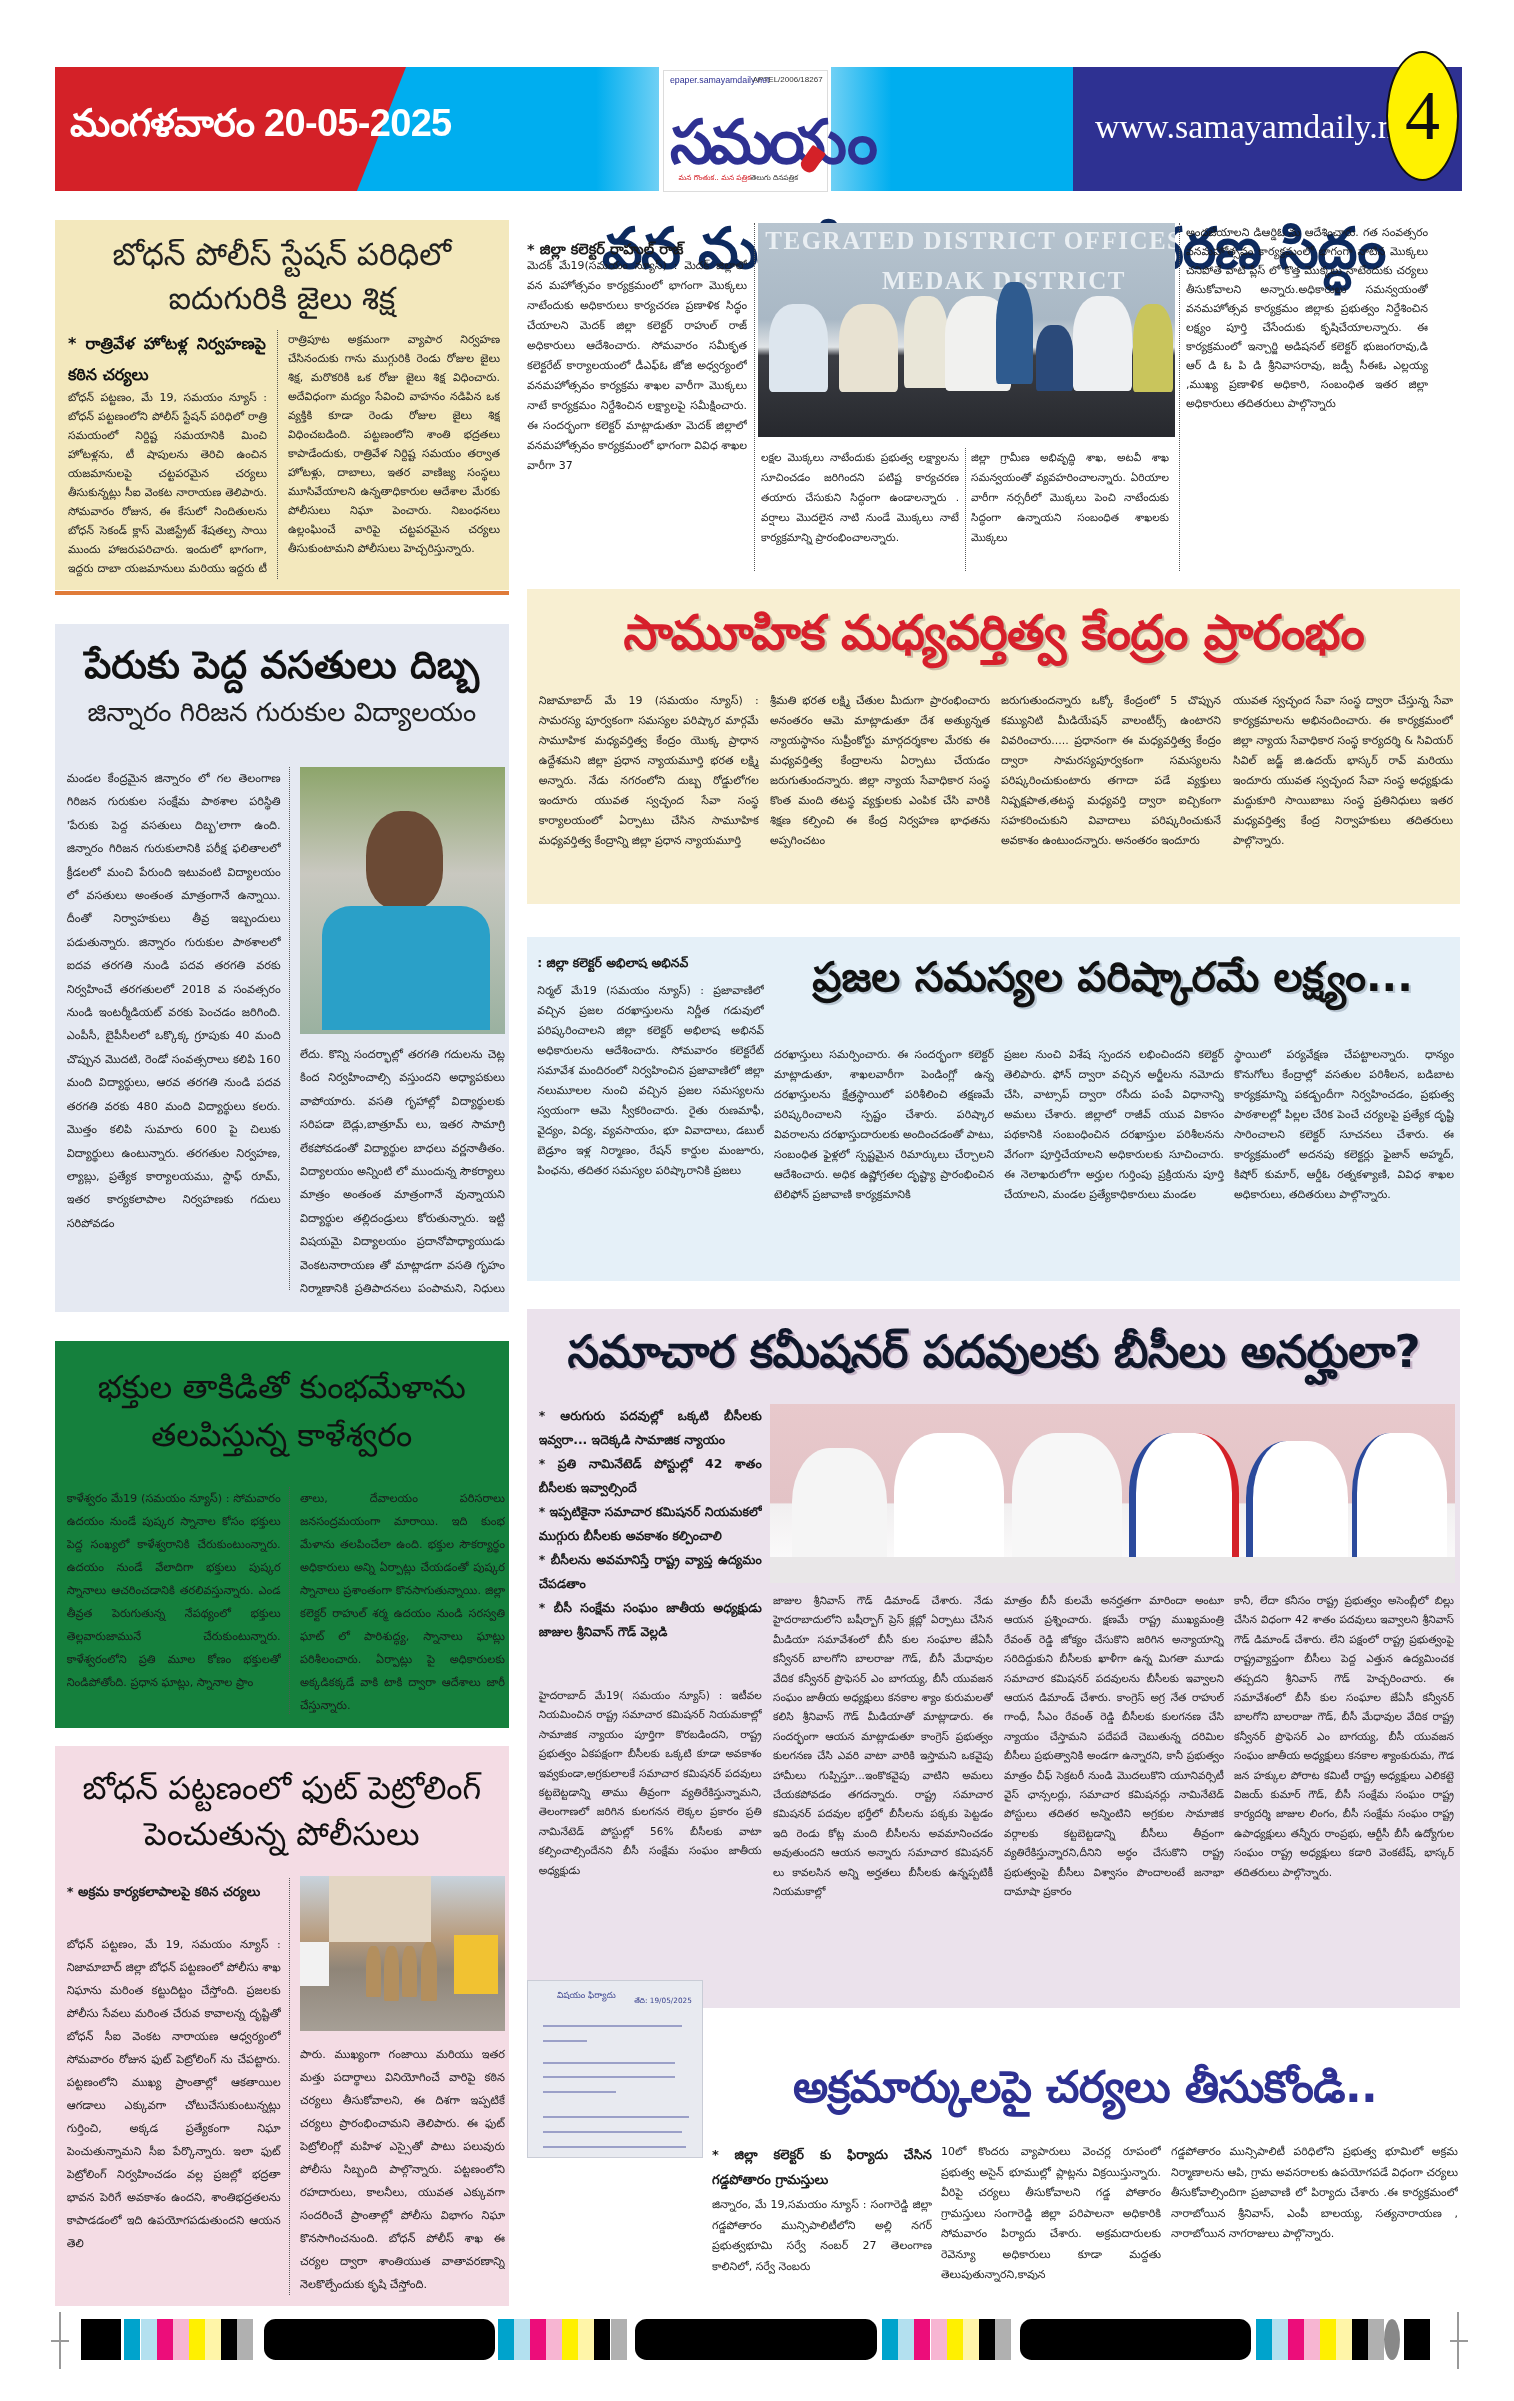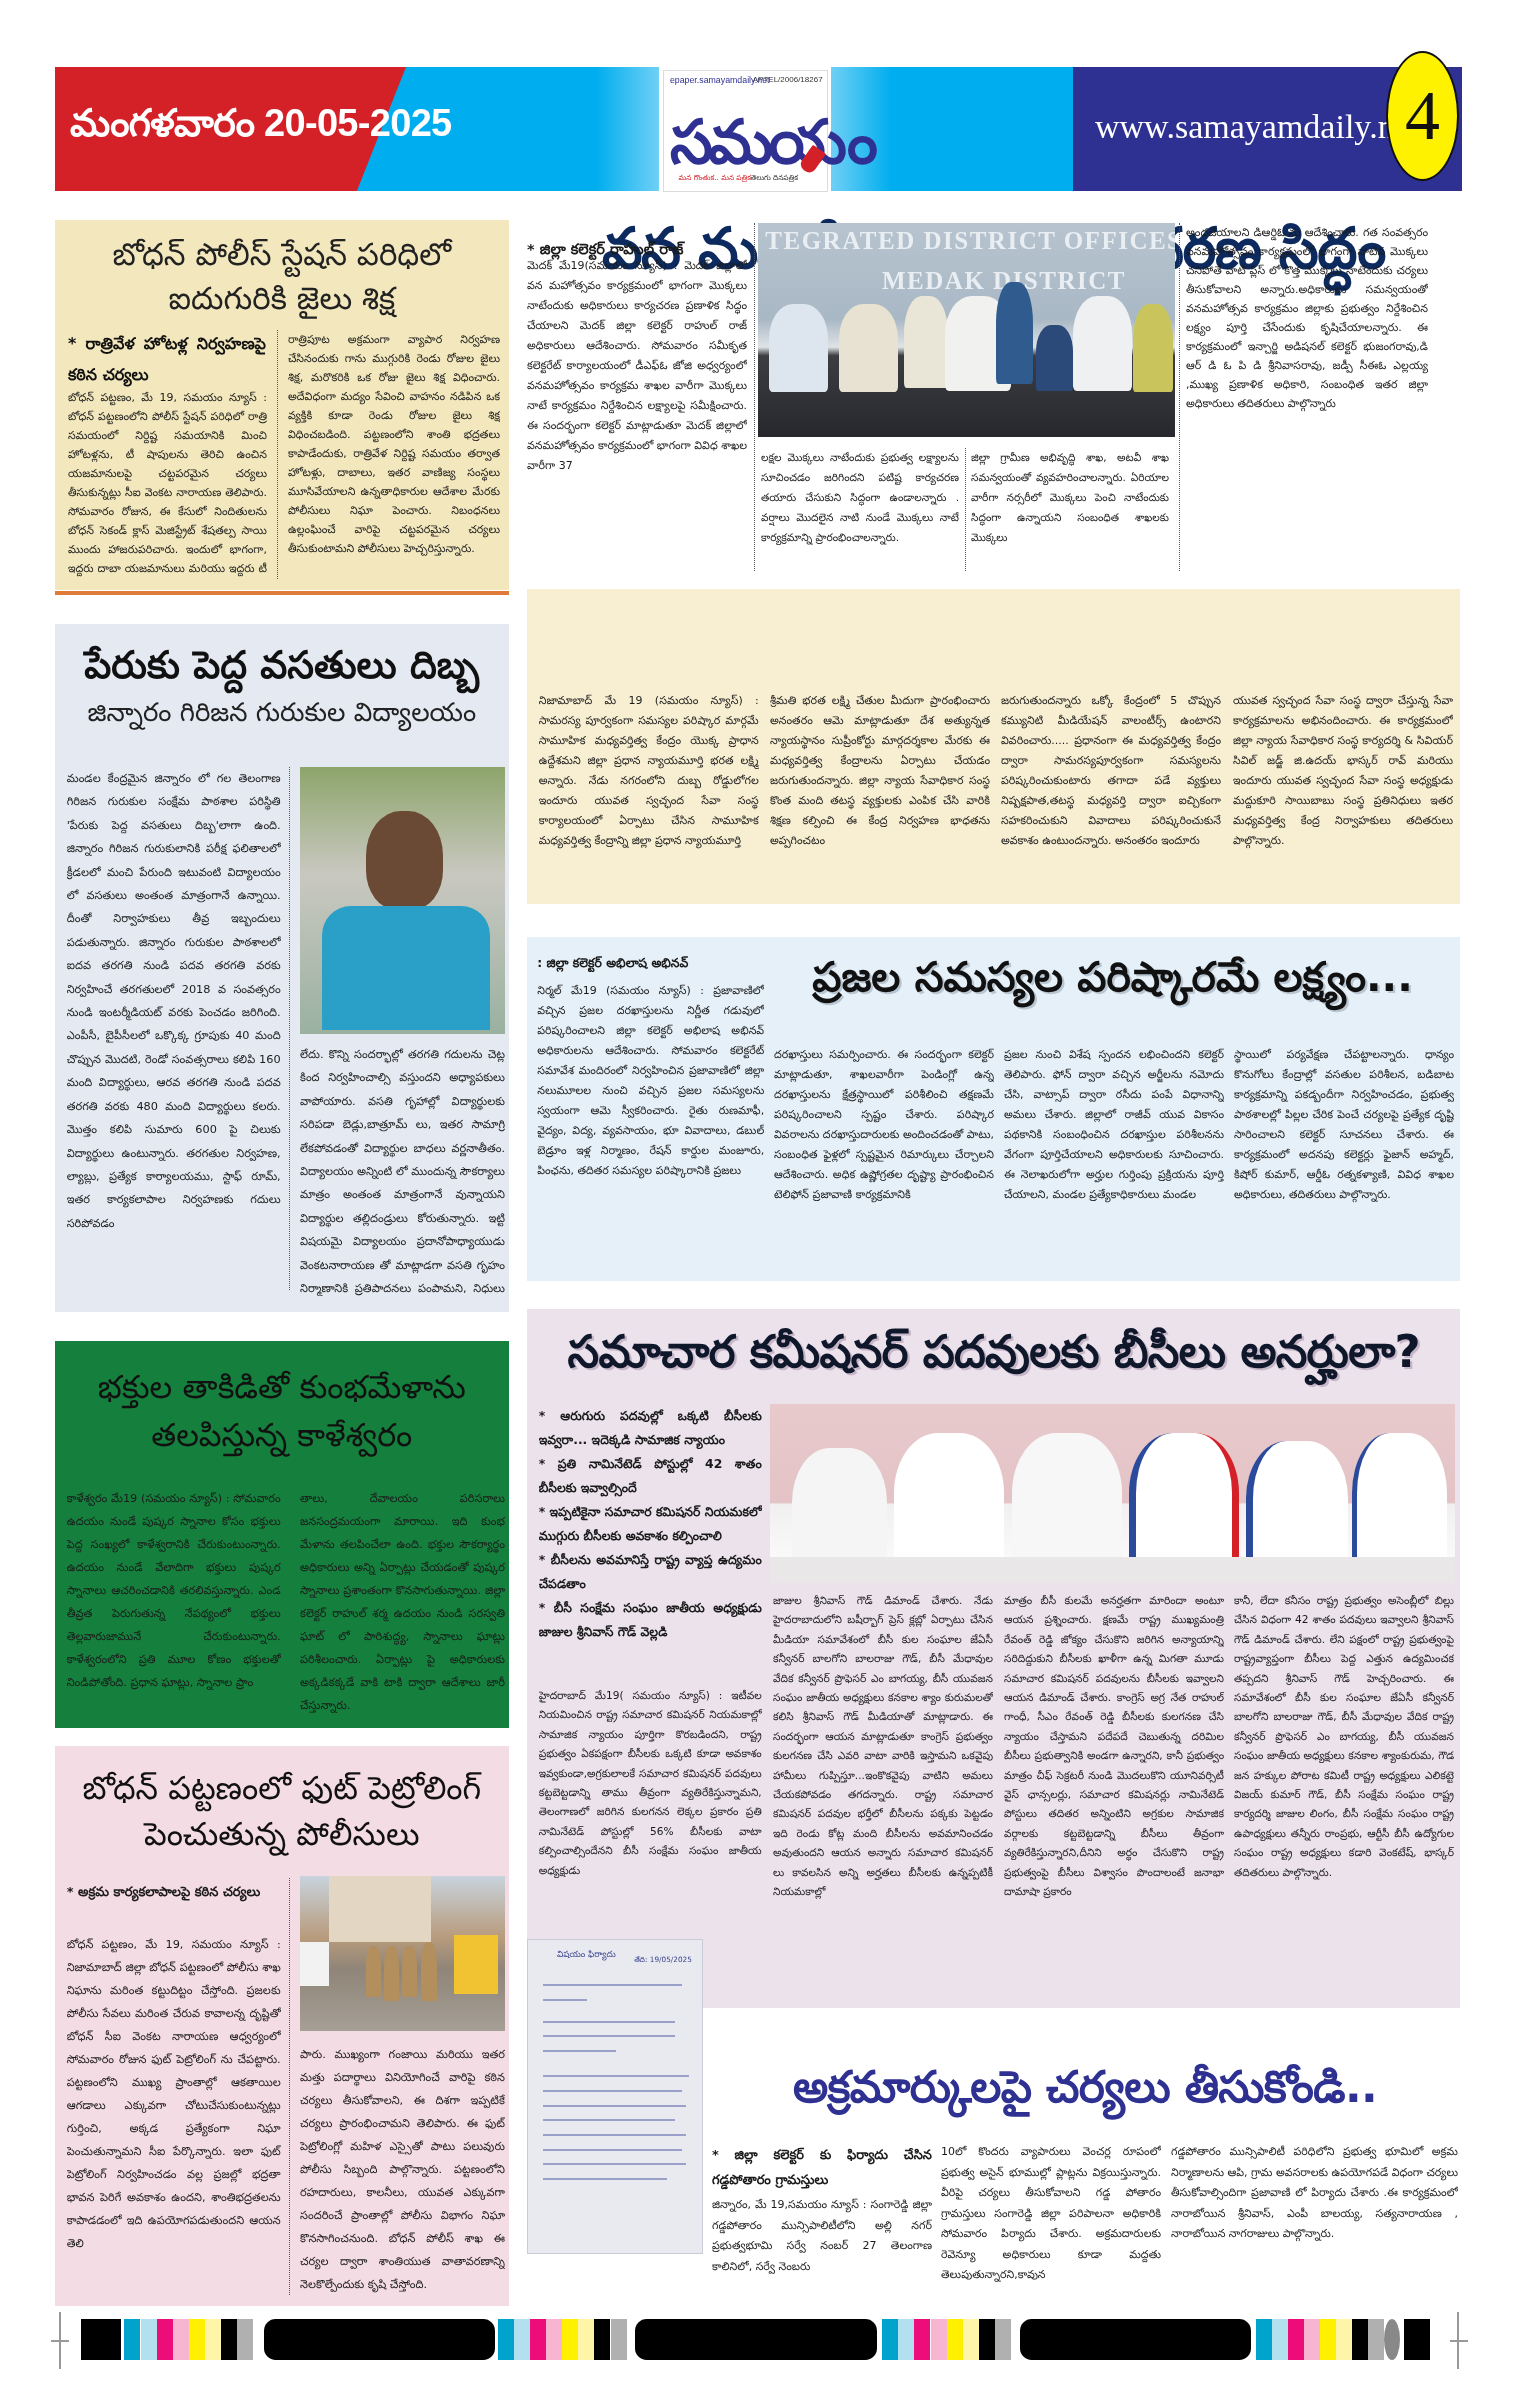--- a/index.html
+++ b/index.html
@@ -117,20 +117,21 @@
   <div class="col sm" style="left:11.7px; top:143px; width:214px; height:527px; font-size:11.3px; line-height:23.4px;">మండల కేంద్రమైన జిన్నారం లో గల తెలంగాణ గిరిజన గురుకుల సంక్షేమ పాఠశాల పరిస్థితి 'పేరుకు పెద్ద వసతులు దిబ్బ'లాగా ఉంది. జిన్నారం గిరిజన గురుకులానికి పరీక్ష ఫలితాలలో క్రీడలలో మంచి పేరుంది ఇటువంటి విద్యాలయం లో వసతులు అంతంత మాత్రంగానే ఉన్నాయి. దీంతో నిర్వాహకులు తీవ్ర ఇబ్బందులు పడుతున్నారు. జిన్నారం గురుకుల పాఠశాలలో ఐదవ తరగతి నుండి పదవ తరగతి వరకు నిర్వహించే తరగతులలో 2018 వ సంవత్సరం నుండి ఇంటర్మీడియట్ వరకు పెంచడం జరిగింది. ఎంపీసీ, బైపీసీలలో ఒక్కొక్క గ్రూపుకు 40 మంది చొప్పున మొదటి, రెండో సంవత్సరాలు కలిపి 160 మంది విద్యార్థులు, ఆరవ తరగతి నుండి పదవ తరగతి వరకు 480 మంది విద్యార్థులు కలరు. మొత్తం కలిపి సుమారు 600 పై చిలుకు విద్యార్థులు ఉంటున్నారు. తరగతుల నిర్వహణ, ల్యాబ్లు, ప్రత్యేక కార్యాలయము, స్టాఫ్ రూమ్, ఇతర కార్యకలాపాల నిర్వహణకు గదులు సరిపోవడం</div>
   <div class="vsep" style="left:234px; top:143px; height:523px;"></div>
   <div class="photo photo-man" style="left:245px; top:143px; width:205px; height:267px;">
     <div class="man-head" style="left:66px; top:44px;"></div>
     <div class="man-body" style="left:22px; top:139px; width:168px;"></div>
   </div>
   <div class="col sm" style="left:245px; top:419px; width:205px; height:253px; font-size:11.3px; line-height:23.4px;">లేదు. కొన్ని సందర్భాల్లో తరగతి గదులను చెట్ల కింద నిర్వహించాల్సి వస్తుందని అధ్యాపకులు వాపోయారు. వసతి గృహాల్లో విద్యార్థులకు సరిపడా బెడ్లు,బాత్రూమ్ లు, ఇతర సామాగ్రి లేకపోవడంతో విద్యార్థుల బాధలు వర్ణనాతీతం. విద్యాలయం అన్నింటి లో ముందున్న సౌకర్యాలు మాత్రం అంతంత మాత్రంగానే వున్నాయని విద్యార్థుల తల్లిదండ్రులు కోరుతున్నారు. ఇట్టి విషయమై విద్యాలయం ప్రదానోపాధ్యాయుడు వెంకటనారాయణ తో మాట్లాడగా వసతి గృహం నిర్మాణానికి ప్రతిపాదనలు పంపామని, నిధులు రాగానే పనులు ప్రారంభిస్తామని తెలిపారు.</div>
 </div>
 
 <div class="box cream2" style="left:527px; top:589px; width:933px; height:315px;">
+  <div class="hl" style="left:7.3px; top:14.6px; width:919px; font:bold 48px 'DejaVu Sans',sans-serif; color:#d71f2b; letter-spacing:-0.7px; text-shadow:2.2px 2.2px 0 #c9c0a8;">సామూహిక మధ్యవర్తిత్వ కేంద్రం ప్రారంభం</div>
   <div class="col sm" style="left:11.7px; top:102px; width:220px; height:205px; font-size:11px; line-height:20px;">నిజామాబాద్ మే 19 (సమయం న్యూస్) : సామరస్య పూర్వకంగా సమస్యల పరిష్కార మార్గమే సామూహిక మధ్యవర్తిత్వ కేంద్రం యొక్క ప్రాధాన ఉద్దేశమని జిల్లా ప్రధాన న్యాయమూర్తి భరత లక్ష్మి అన్నారు. నేడు నగరంలోని దుబ్బ రోడ్డులోగల ఇందూరు యువత స్వచ్ఛంద సేవా సంస్థ కార్యాలయంలో ఏర్పాటు చేసిన సామూహిక మధ్యవర్తిత్వ కేంద్రాన్ని జిల్లా ప్రధాన న్యాయమూర్తి</div>
   <div class="col sm" style="left:243px; top:102px; width:220px; height:205px; font-size:11px; line-height:20px;">శ్రీమతి భరత లక్ష్మి చేతుల మీదుగా ప్రారంభించారు అనంతరం ఆమె మాట్లాడుతూ దేశ అత్యున్నత న్యాయస్థానం సుప్రీంకోర్టు మార్గదర్శకాల మేరకు ఈ మధ్యవర్తిత్వ కేంద్రాలను ఏర్పాటు చేయడం జరుగుతుందన్నారు. జిల్లా న్యాయ సేవాధికార సంస్థ కొంత మంది తటస్థ వ్యక్తులకు ఎంపిక చేసి వారికి శిక్షణ కల్పించి ఈ కేంద్ర నిర్వహణ భాధతను అప్పగించటం</div>
   <div class="col sm" style="left:474px; top:102px; width:220px; height:205px; font-size:11px; line-height:20px;">జరుగుతుందన్నారు ఒక్కో కేంద్రంలో 5 చొప్పున కమ్యునిటి మీడియేషన్ వాలంటీర్స్ ఉంటారని వివరించారు..... ప్రధానంగా ఈ మధ్యవర్తిత్వ కేంద్రం ద్వారా సామరస్యపూర్వకంగా సమస్యలను పరిష్కరించుకుంటారు తగాదా పడే వ్యక్తులు నిష్పక్షపాత,తటస్థ మధ్యవర్తి ద్వారా ఐచ్చికంగా సహకరించుకుని వివాదాలు పరిష్కరించుకునే అవకాశం ఉంటుందన్నారు. అనంతరం ఇందూరు</div>
   <div class="col sm" style="left:706px; top:102px; width:220px; height:205px; font-size:11px; line-height:20px;">యువత స్వచ్ఛంద సేవా సంస్థ ద్వారా చేస్తున్న సేవా కార్యక్రమాలను అభినందించారు. ఈ కార్యక్రమంలో జిల్లా న్యాయ సేవాధికార సంస్థ కార్యదర్శి &amp; సివియర్ సివిల్ జడ్జ్ జి.ఉదయ్ భాస్కర్ రావ్ మరియు ఇందూరు యువత స్వచ్ఛంద సేవా సంస్థ అధ్యక్షుడు మద్దుకూరి సాయిబాబు సంస్థ ప్రతినిధులు ఇతర మధ్యవర్తిత్వ కేంద్ర నిర్వాహకులు తదితరులు పాల్గొన్నారు.</div>
 </div>
 
 <div class="box lightblue" style="left:527px; top:937px; width:933px; height:344px;">
   <div class="col bullet" style="left:10.2px; top:14.6px; width:227px; font-size:12.4px; line-height:22px;">: జిల్లా కలెక్టర్ అభిలాష అభినవ్</div>
   <div class="hl" style="left:245px; top:16px; width:681px; font:bold 41px 'DejaVu Sans',sans-serif; color:#111; text-shadow:2.2px 2.2px 0 #b9c6d2;">ప్రజల సమస్యల పరిష్కారమే లక్ష్యం...</div>
   <div class="col sm" style="left:10.2px; top:44px; width:227px; height:289px; font-size:11px; line-height:20px;">నిర్మల్ మే19 (సమయం న్యూస్) : ప్రజావాణిలో వచ్చిన ప్రజల దరఖాస్తులను నిర్ణీత గడువులో పరిష్కరించాలని జిల్లా కలెక్టర్ అభిలాష అభినవ్ అధికారులను ఆదేశించారు. సోమవారం కలెక్టరేట్ సమావేశ మందిరంలో నిర్వహించిన ప్రజావాణిలో జిల్లా నలుమూలల నుంచి వచ్చిన ప్రజల సమస్యలను స్వయంగా ఆమె స్వీకరించారు. రైతు రుణమాఫీ, వైద్యం, విద్య, వ్యవసాయం, భూ వివాదాలు, డబుల్ బెడ్రూం ఇళ్ల నిర్మాణం, రేషన్ కార్డుల మంజూరు, పింఛను, తదితర సమస్యల పరిష్కారానికి ప్రజలు</div>
@@ -180,21 +181,21 @@
     <div style="position:absolute; left:0; top:66px; width:29px; height:44px; background:#f2f2f2;"></div>
     <div style="position:absolute; left:154px; top:59px; width:44px; height:59px; background:#f1c232;"></div>
     <div class="person" style="left:66px; top:70px; width:14.6px; height:51px; background:#b38f5e;"></div>
     <div class="person" style="left:84px; top:70px; width:14.6px; height:55px; background:#b38f5e;"></div>
     <div class="person" style="left:102px; top:70px; width:14.6px; height:51px; background:#b38f5e;"></div>
     <div class="person" style="left:121px; top:66px; width:16px; height:59px; background:#b38f5e;"></div>
   </div>
   <div class="col sm" style="left:245px; top:297px; width:205px; height:256px; font-size:11.3px; line-height:23px;">పారు. ముఖ్యంగా గంజాయి మరియు ఇతర మత్తు పదార్థాలు వినియోగించే వారిపై కఠిన చర్యలు తీసుకోవాలని, ఈ దిశగా ఇప్పటికే చర్యలు ప్రారంభించామని తెలిపారు. ఈ ఫుట్ పెట్రోలింగ్లో మహిళ ఎస్సైతో పాటు పలువురు పోలీసు సిబ్బంది పాల్గొన్నారు. పట్టణంలోని రహదారులు, కాలనీలు, యువత ఎక్కువగా సందరించే ప్రాంతాల్లో పోలీసు విభాగం నిఘా కొనసాగించనుంది. బోధన్ పోలీస్ శాఖ ఈ చర్యల ద్వారా శాంతియుత వాతావరణాన్ని నెలకొల్పేందుకు కృషి చేస్తోంది.</div>
 </div>
 
-<div class="photo photo-letter" style="left:527px; top:1939px; width:176px; height:315px;">
+<div class="photo photo-letter" style="left:527px; top:1980px; width:176px; height:178px;">
   <div style="position:absolute; left:29px; top:8.8px; font:8.8px 'DejaVu Sans',sans-serif; color:#3b438e;">విషయం ఫిర్యాదు</div>
   <div style="position:absolute; right:10.2px; top:14.6px; font:7.3px 'DejaVu Sans',sans-serif; color:#3b438e;">తేది: 19/05/2025</div>
   <div class="letter-line" style="top:44px; width:139px;"></div>
   <div class="letter-line" style="top:59px; width:44px;"></div>
   <div class="letter-line" style="top:81px; width:132px;"></div>
   <div class="letter-line" style="top:95px; width:132px;"></div>
   <div class="letter-line" style="top:110px; width:73px;"></div>
   <div class="letter-line" style="top:135px; width:146px;"></div>
   <div class="letter-line" style="top:150px; width:139px;"></div>
   <div class="letter-line" style="top:165px; width:143px;"></div>

